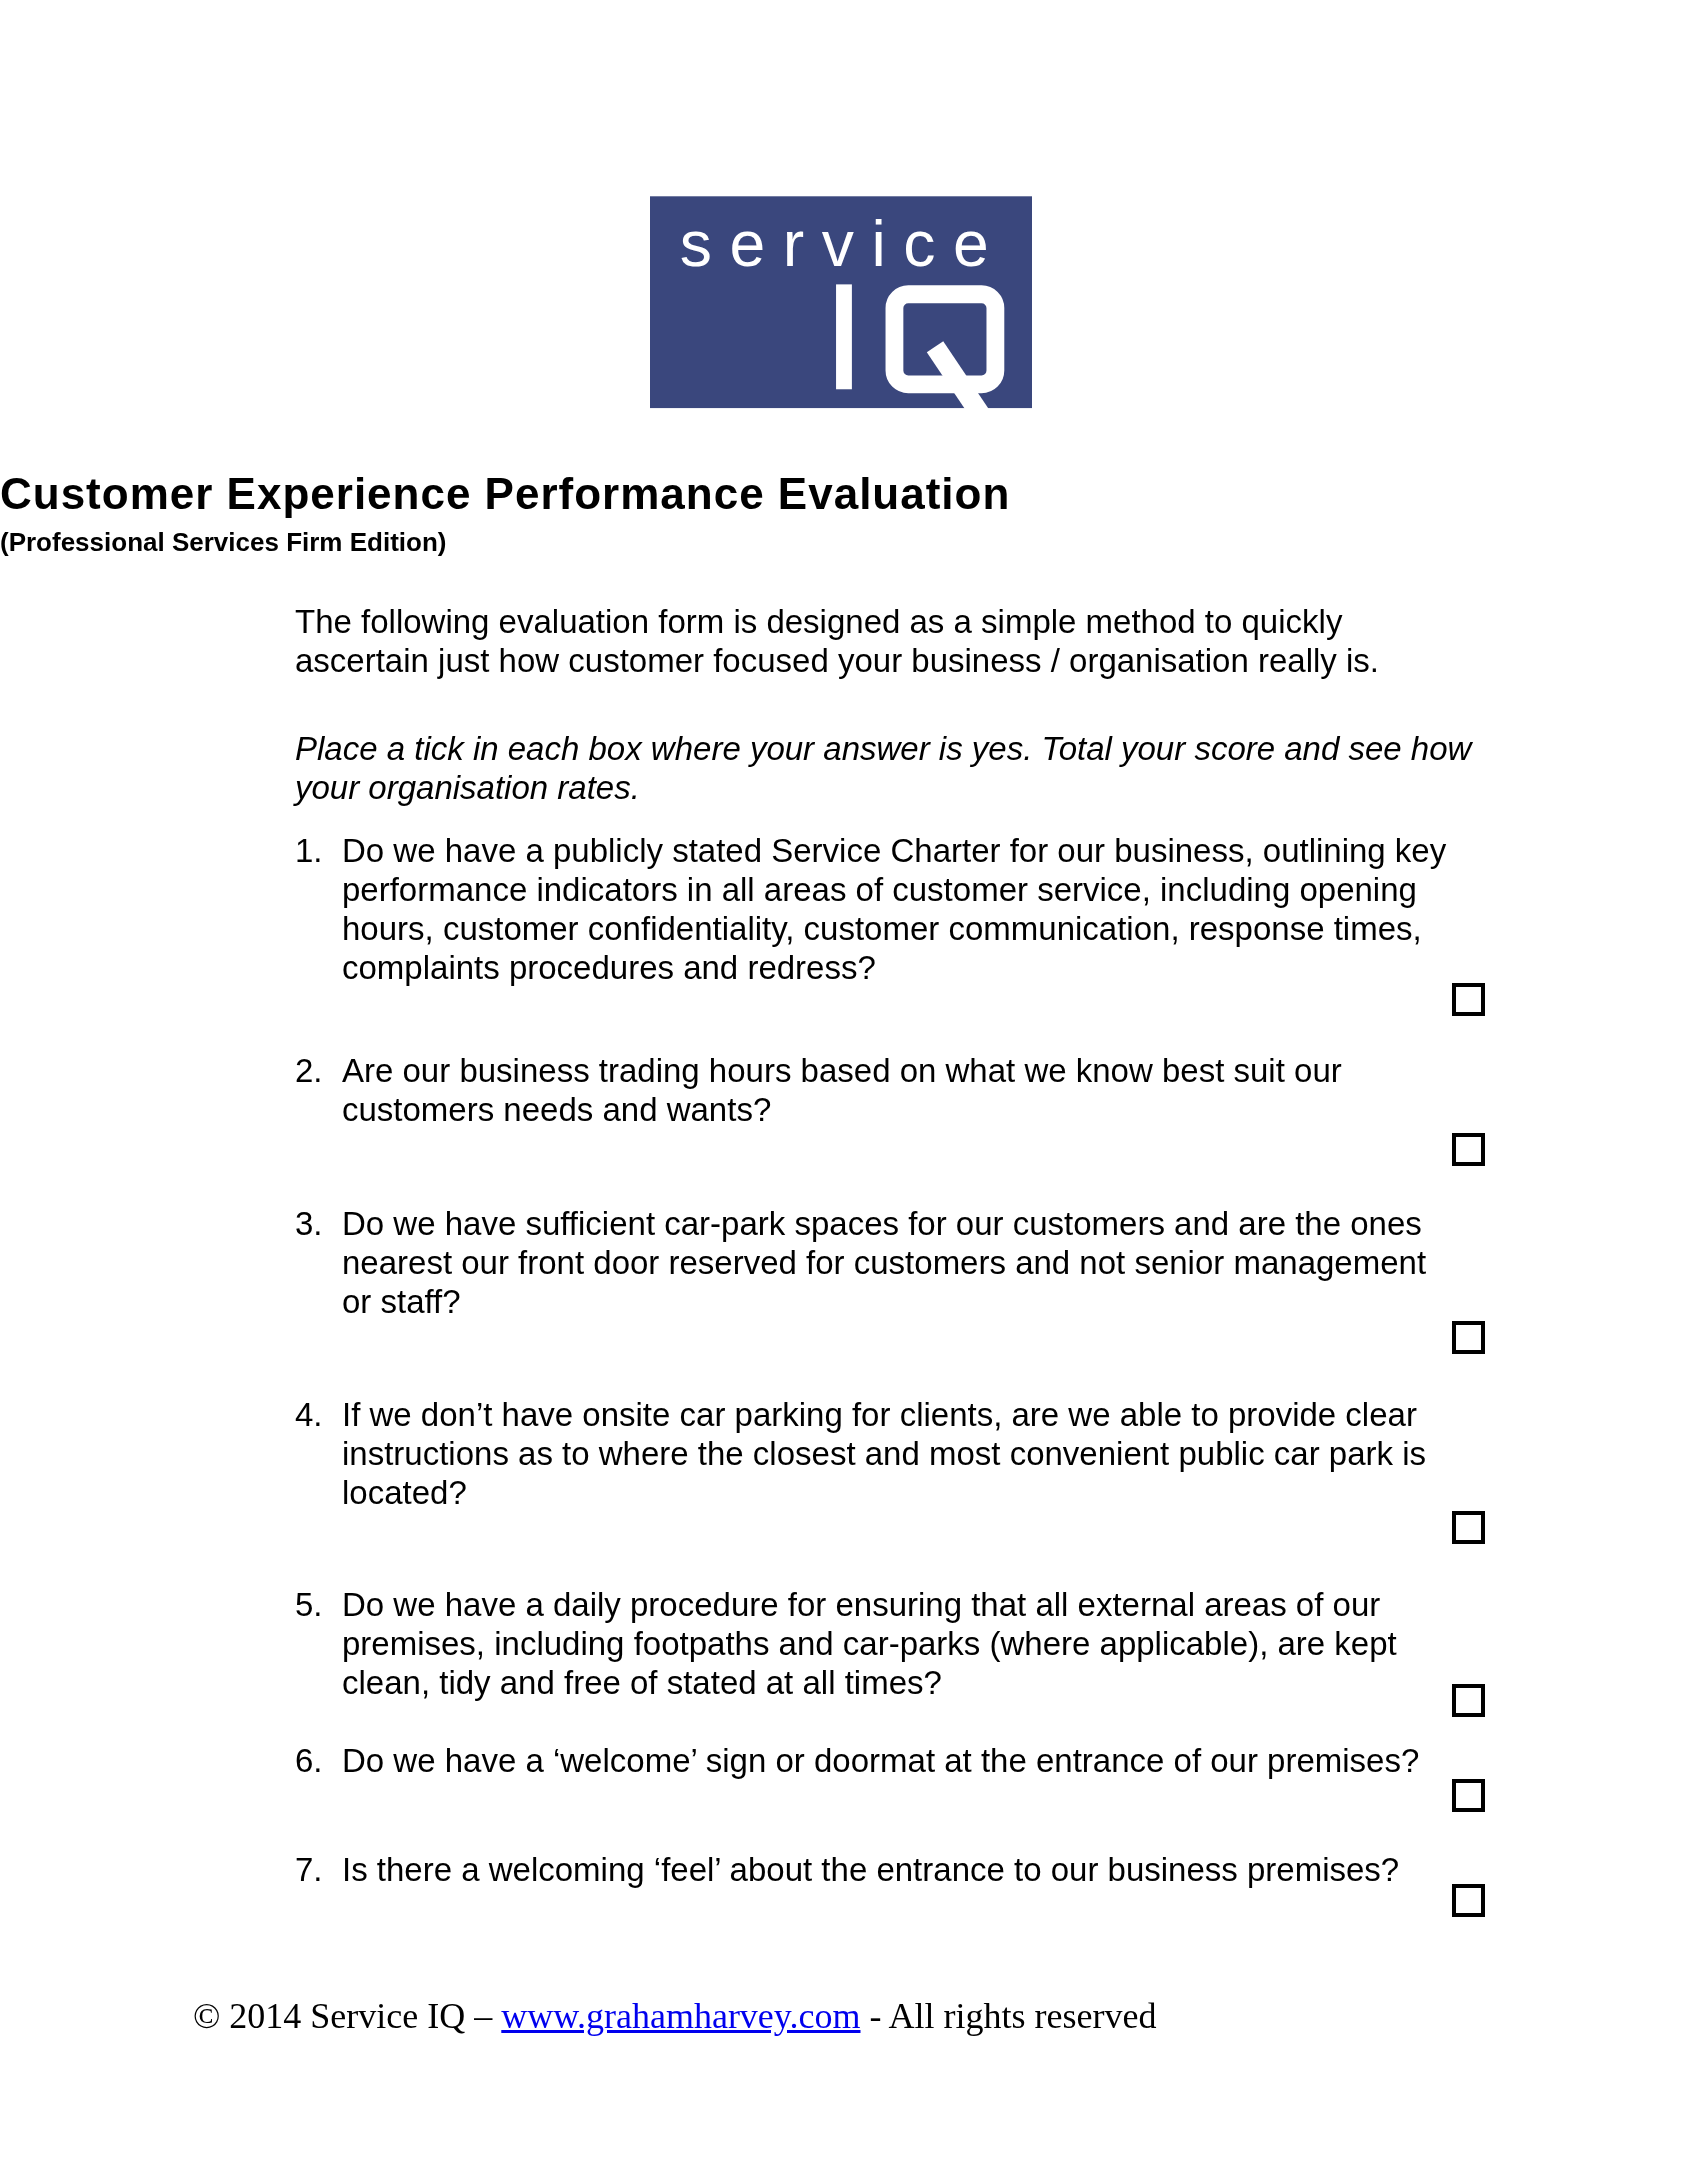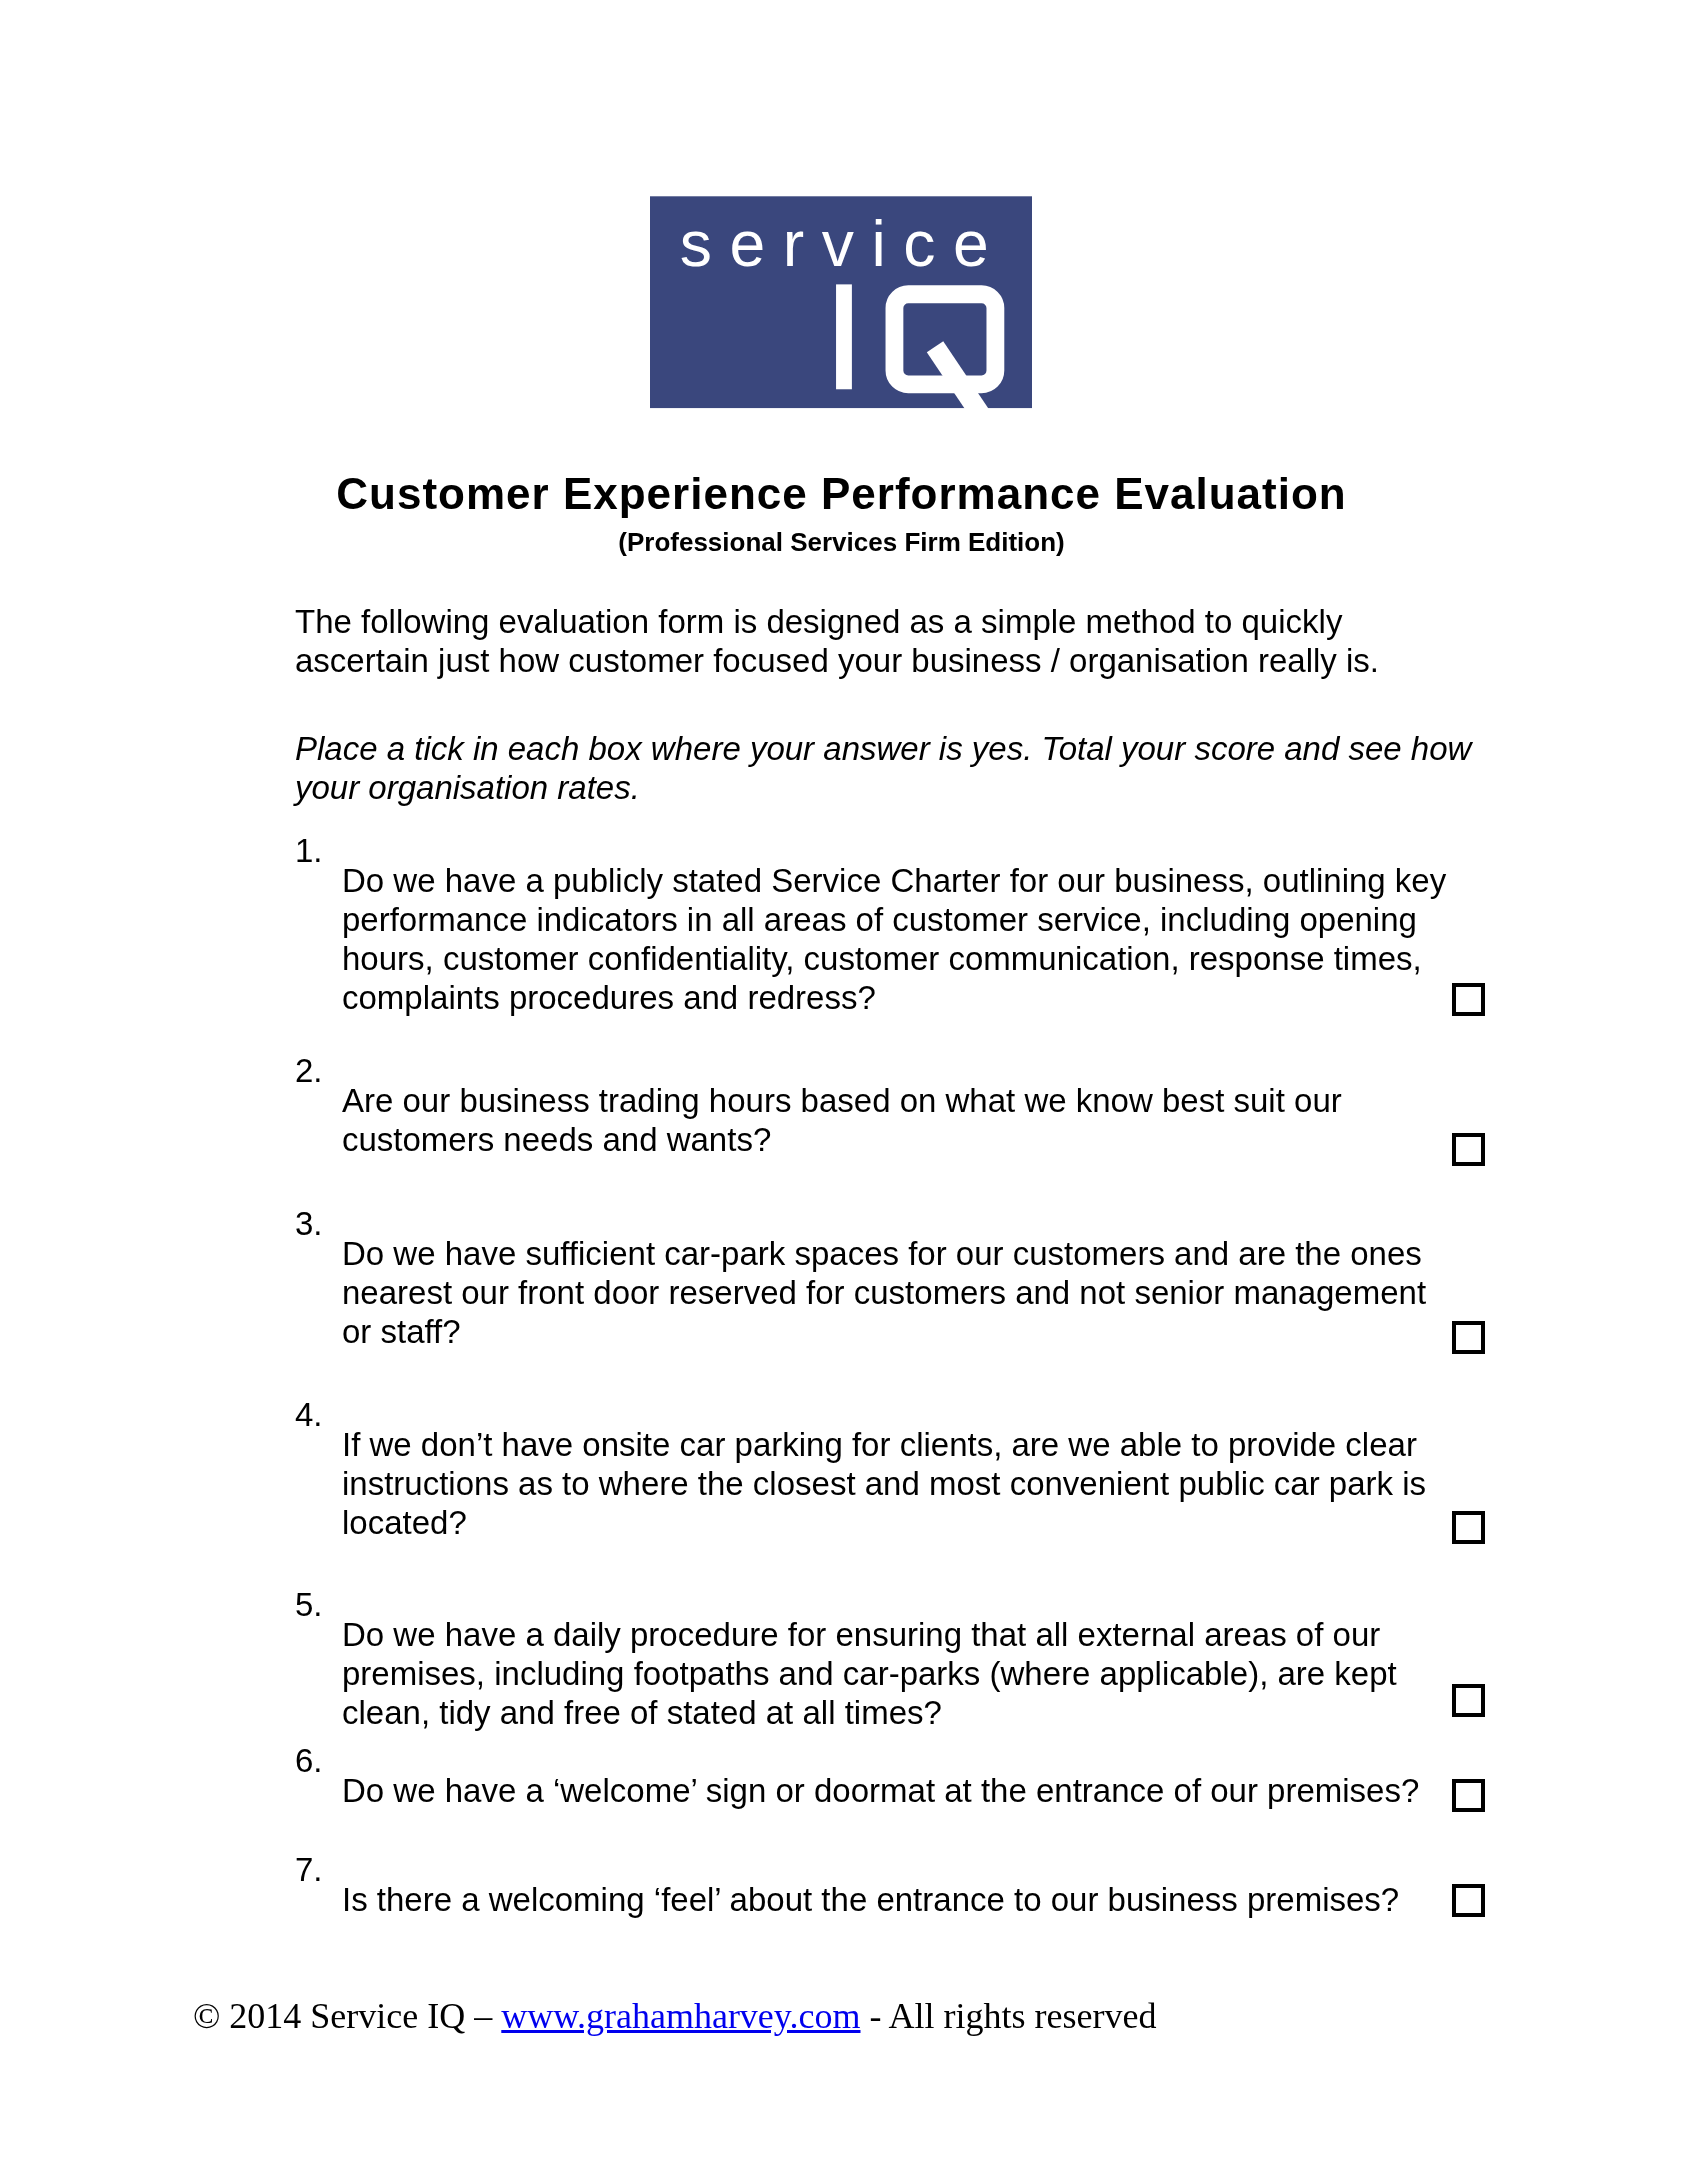--- a/index.html
+++ b/index.html
@@ -33,21 +33,20 @@
   .logo-shape { fill: #ffffff; }
   .logo-q-ring { fill: none; stroke: #ffffff; stroke-width: 18px; }
   .logo-q-tail { stroke: #ffffff; stroke-width: 20px; }
 
   
   .title-block {
     position: absolute;
     top: 469px;
     left: 0;
     width: 1683px;
-    text-align: center;
   }
   .doc-title {
     margin: 0;
     font-size: 44px;
     line-height: 50px;
     font-weight: bold;
     letter-spacing: 1px;
   }
   .doc-subtitle {
     margin: 0;
@@ -78,21 +77,20 @@
     line-height: 39px;
   }
   .q-num {
     position: absolute;
     left: 0;
     top: 0;
   }
   .q-text {
     margin-left: 47px;
     white-space: pre;
-    margin-top: 30px;
   }
   .checkbox {
     position: absolute;
     right: 0;
     width: 33px;
     height: 33px;
     box-sizing: border-box;
     border: 4px solid #000000;
     background: #ffffff;
   }

